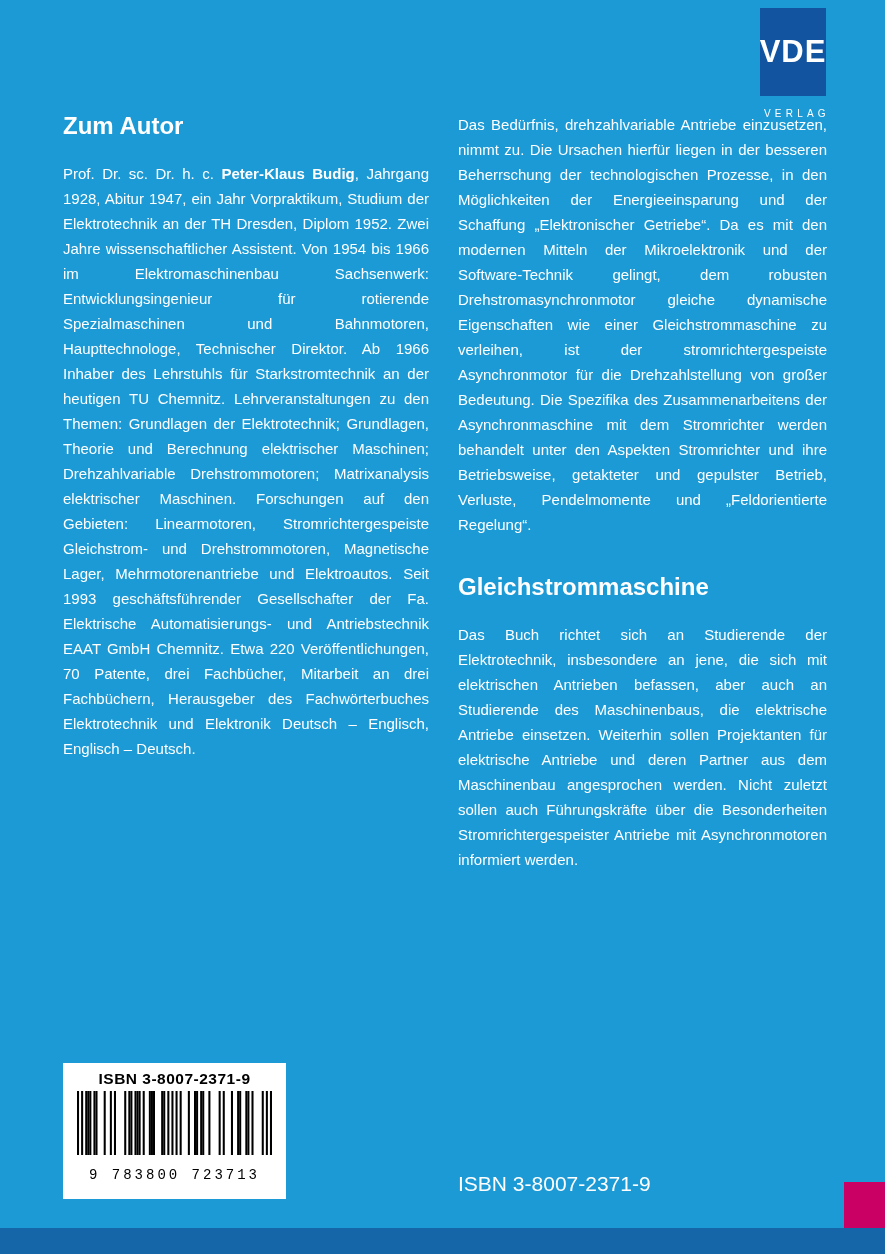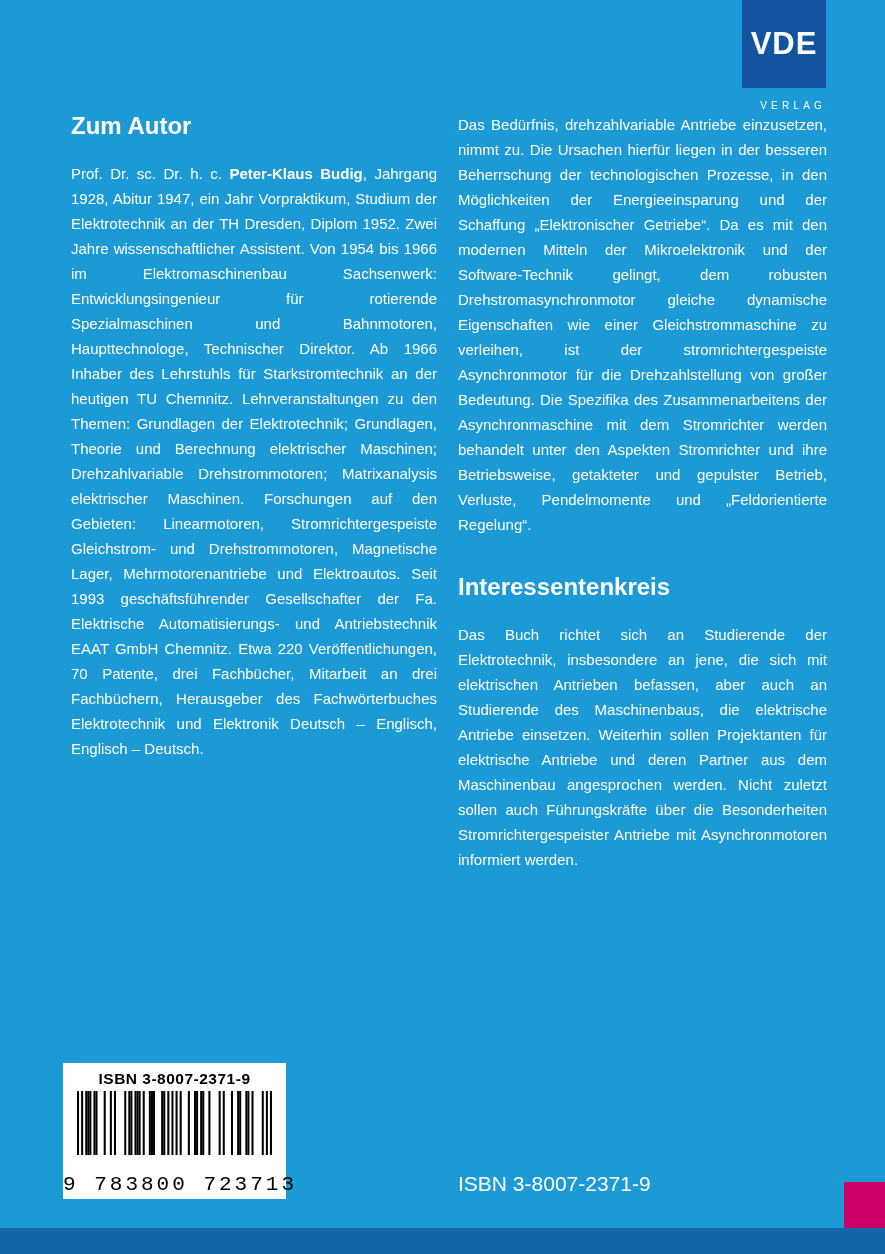--- a/index.html
+++ b/index.html
@@ -3,38 +3,38 @@
 <meta charset="utf-8">
 <style>
   *{box-sizing:border-box}
   html,body{margin:0;padding:0}
   body{
     width:885px;height:1254px;position:relative;overflow:hidden;
     background:var(--background,#1b9ad6);
     font-family:"Liberation Sans",sans-serif;
   }
   
-  .logo{position:absolute;top:0;right:59px;width:84px;text-align:right}
+  .logo{position:absolute;top:8px;right:59px;width:66px;text-align:center}
   .logo-box{height:88px;background:var(--logo-box,#1254a0);display:flex;align-items:center;justify-content:center}
   .logo-vde{color:#fff;font-weight:bold;font-size:31px;letter-spacing:1px}
   .logo-sub{margin-top:12px;color:#fff;font-weight:normal;font-size:10px;letter-spacing:4.2px;padding-left:4px;white-space:nowrap}
   
   .col{position:absolute;top:112px;color:var(--text,#ffffff)}
-  .col-left{left:71px;width:366px}
+  .col-left{left:63px;width:366px}
   .col-right{left:458px;width:369px}
   h2{font-size:24px;line-height:28px;margin:0 0 21px;font-weight:bold;color:var(--text,#ffffff)}
   .h2-second{margin-top:36px}
   .body-text{font-size:15px;line-height:25px;text-align:justify;margin:0;hyphens:auto;-webkit-hyphens:auto}
   .body-text strong{font-weight:bold}
   
   .barcode-box{position:absolute;left:63px;top:1063px;width:223px;height:136px;background:#fff;color:#000;text-align:center;padding-top:7px}
   .barcode-label{font-size:15.5px;font-weight:bold;letter-spacing:.5px;white-space:nowrap}
   .bars{height:64px;margin:3px 14px 0}
   .bars svg{width:100%;height:100%;display:block;fill:#000}
-  .barcode-digits{font-family:"Liberation Mono",monospace;font-size:21px;letter-spacing:3px;margin-top:18px;white-space:nowrap}
+  .barcode-digits{font-family:"Liberation Mono",monospace;font-size:14px;letter-spacing:3px;margin-top:12px;white-space:nowrap}
   
   .isbn-line{position:absolute;left:458px;top:1172px;color:var(--text,#ffffff);font-size:21px}
   .accent{position:absolute;right:0;bottom:26px;width:41px;height:46px;background:var(--accent,#cb0065)}
   .strip{position:absolute;left:0;bottom:0;width:100%;height:26px;background:var(--bottom-strip,#1565a9)}
 </style>
 </head>
 <body>
 
 <div class="logo">
   <div class="logo-box">
@@ -43,21 +43,21 @@
   <div class="logo-sub">VERLAG</div>
 </div>
 
 <div class="col col-left">
   <h2>Zum Autor</h2>
   <p class="body-text"><span>Prof. Dr. sc. Dr. h. c. </span><strong>Peter-Klaus Budig</strong><span>, Jahrgang 1928, Abitur 1947, ein Jahr Vorpraktikum, Studium der Elektrotechnik an der TH Dresden, Diplom 1952. Zwei Jahre wissenschaftlicher Assistent. Von 1954 bis 1966 im Elektromaschinenbau Sachsenwerk: Entwicklungsingenieur für rotierende Spezialmaschinen und Bahnmotoren, Haupttechnologe, Technischer Direktor. Ab 1966 Inhaber des Lehrstuhls für Starkstromtechnik an der heutigen TU Chemnitz. Lehrveranstaltungen zu den Themen: Grundlagen der Elektrotechnik; Grundlagen, Theorie und Berechnung elektrischer Maschinen; Drehzahlvariable Drehstrommotoren; Matrixanalysis elektrischer Maschinen. Forschungen auf den Gebieten: Linearmotoren, Stromrichtergespeiste Gleichstrom- und Drehstrommotoren, Magnetische Lager, Mehrmotorenantriebe und Elektroautos. Seit 1993 geschäftsführender Gesellschafter der Fa. Elektrische Automatisierungs- und Antriebstechnik EAAT GmbH Chemnitz. Etwa 220 Veröffentlichungen, 70 Patente, drei Fachbücher, Mitarbeit an drei Fachbüchern, Herausgeber des Fachwörterbuches Elektrotechnik und Elektronik Deutsch – Englisch, Englisch – Deutsch.</span></p>
 </div>
 
 <div class="col col-right">
   <p class="body-text">Das Bedürfnis, drehzahlvariable Antriebe einzusetzen, nimmt zu. Die Ursachen hierfür liegen in der besseren Beherrschung der technologischen Prozesse, in den Möglichkeiten der Energieeinsparung und der Schaffung „Elektronischer Getriebe“. Da es mit den modernen Mitteln der Mikroelektronik und der Software-Technik gelingt, dem robusten Drehstromasynchronmotor gleiche dynamische Eigenschaften wie einer Gleichstrommaschine zu verleihen, ist der stromrichtergespeiste Asynchronmotor für die Drehzahlstellung von großer Bedeutung. Die Spezifika des Zusammenarbeitens der Asynchronmaschine mit dem Stromrichter werden behandelt unter den Aspekten Stromrichter und ihre Betriebsweise, getakteter und gepulster Betrieb, Verluste, Pendelmomente und „Feldorientierte Regelung“.</p>
-  <h2 class="h2-second">Interessentenkreis</h2>
+  <h2 class="h2-second">Gleichstrommaschine</h2>
   <p class="body-text">Das Buch richtet sich an Studierende der Elektrotechnik, insbesondere an jene, die sich mit elektrischen Antrieben befassen, aber auch an Studierende des Maschinenbaus, die elektrische Antriebe einsetzen. Weiterhin sollen Projektanten für elektrische Antriebe und deren Partner aus dem Maschinenbau angesprochen werden. Nicht zuletzt sollen auch Führungskräfte über die Besonderheiten Stromrichtergespeister Antriebe mit Asynchronmotoren informiert werden.</p>
 </div>
 
 <div class="barcode-box">
   <div class="barcode-label">ISBN 3-8007-2371-9</div>
   <div class="bars">
       <svg viewBox="0 0 95 10" preserveAspectRatio="none">
         <rect x="0" y="0" width="1" height="10"></rect>
         <rect x="2" y="0" width="1" height="10"></rect>
         <rect x="4" y="0" width="1" height="10"></rect>

